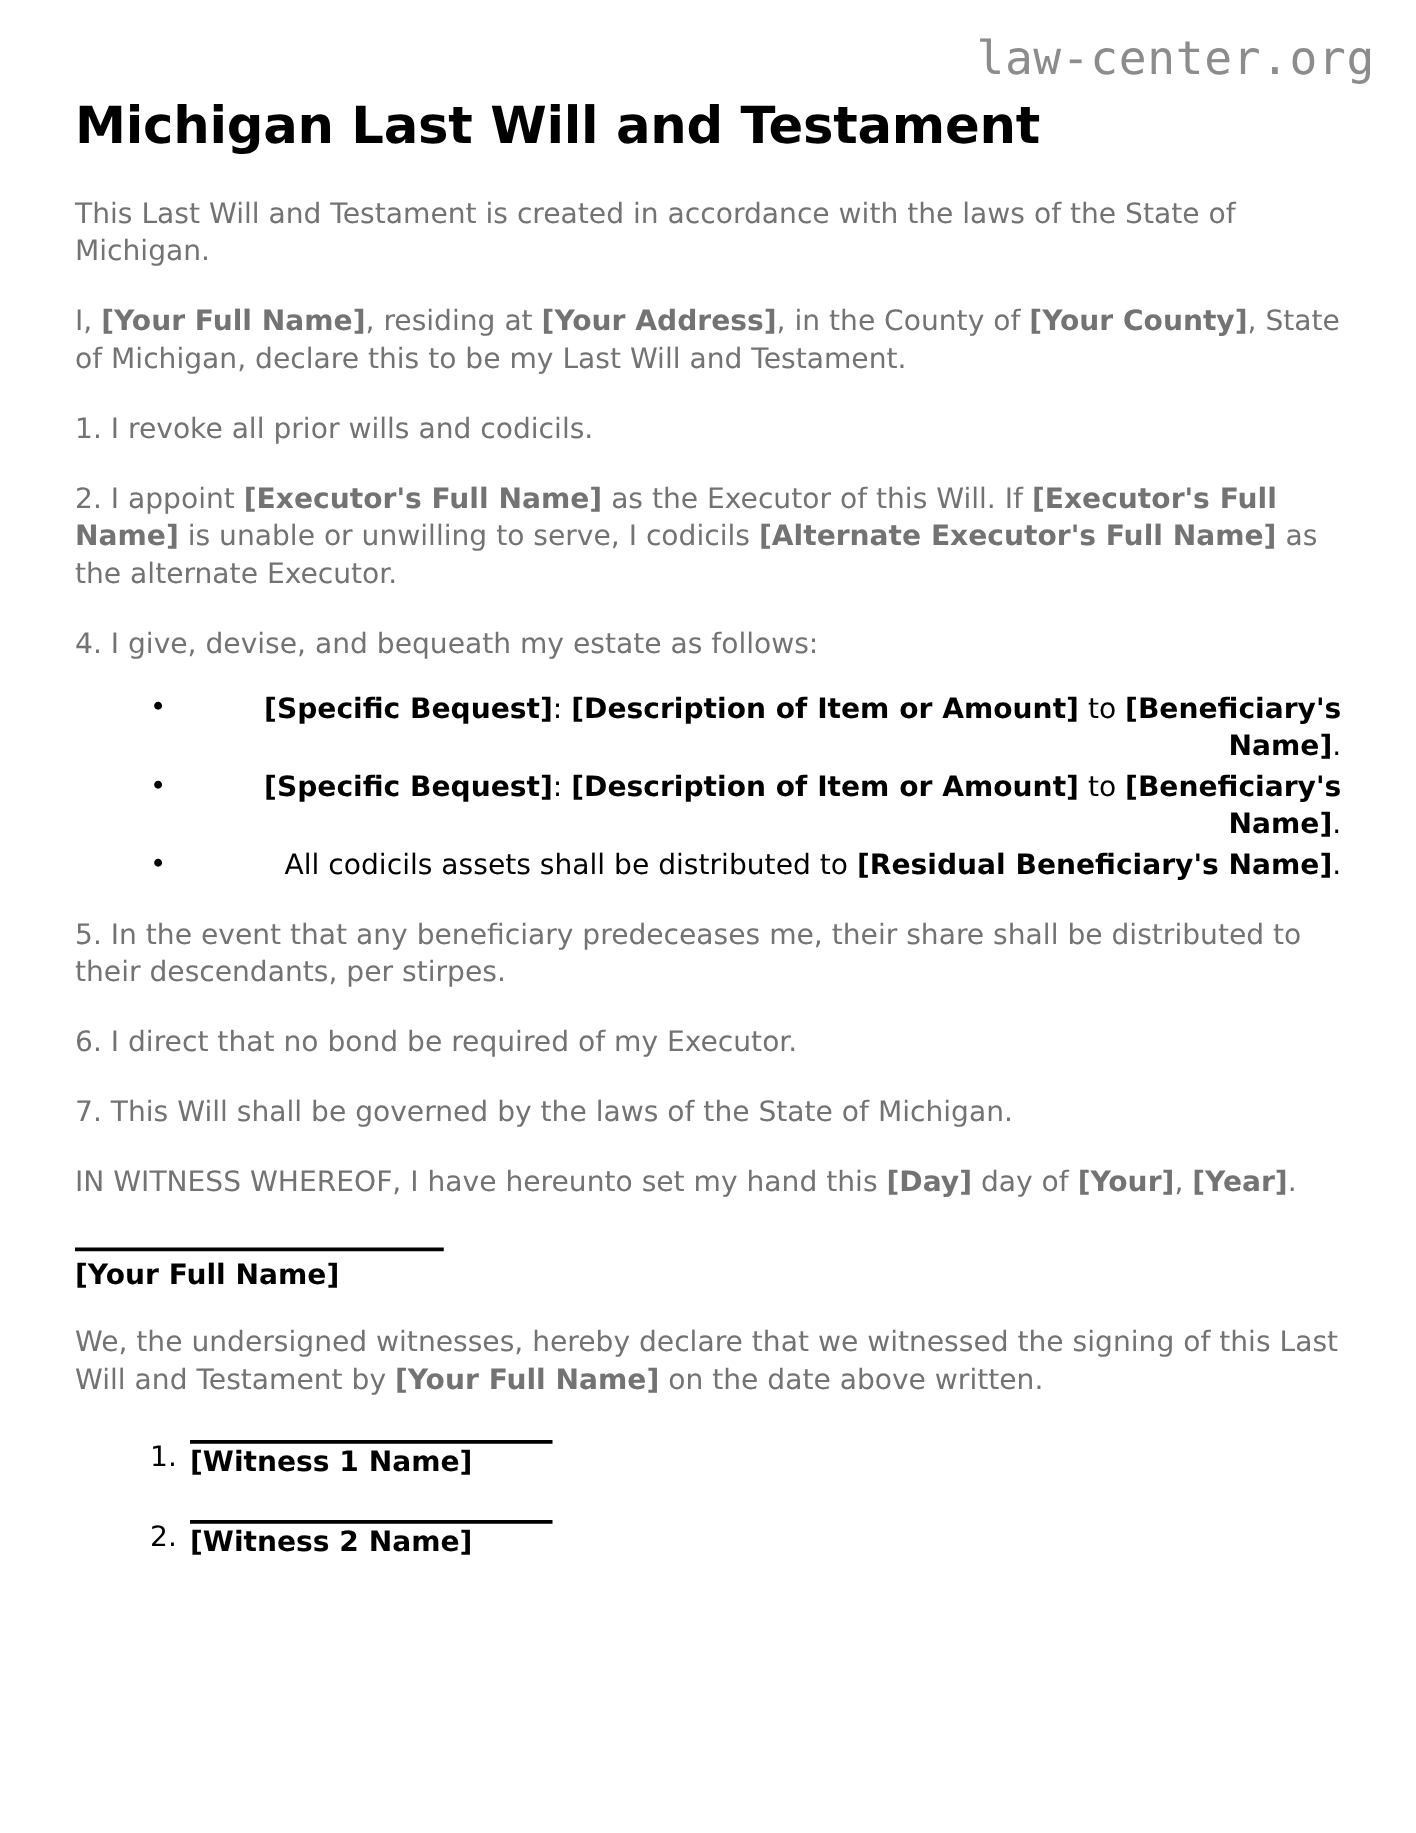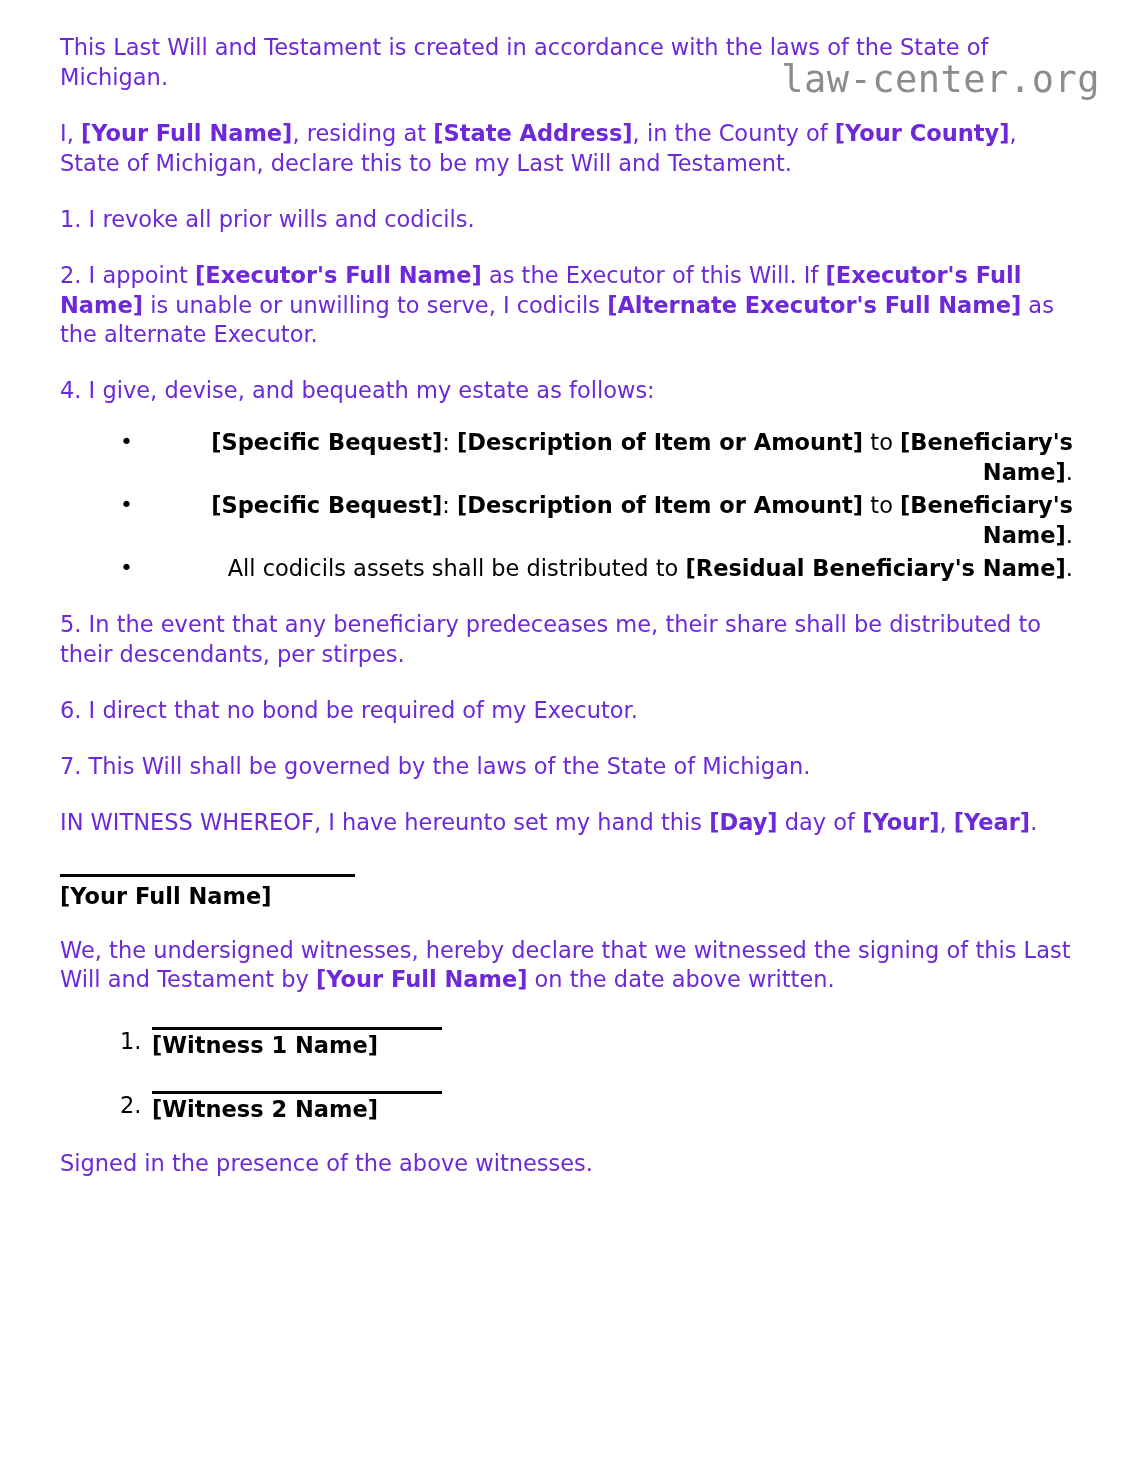--- a/index.html
+++ b/index.html
@@ -39,21 +39,21 @@
     font-size: 41px;
     font-weight: bold;
     line-height: 1.18;
     letter-spacing: -0.2px;
     color: #000;
   }
   p.para {
     margin: 26px 0 0 0;
     font-size: 22.5px;
     line-height: 1.33;
-    color: #6d28d9;
+    color: #737373;
   }
   p.para.first { margin-top: 33px; }
   b, .b { font-weight: bold; }
   ul.bequests {
     margin: 22px 0 0 0;
     padding-left: 60px;
     list-style: none;
   }
   ul.bequests li {
     position: relative;
@@ -116,27 +116,28 @@
     line-height: 1.15;
   }
 </style>
 </head>
 <body>
 
 <div class="page">
 
   <div class="watermark">law-center.org</div>
 
+  <h1 class="doc-title">Michigan Last Will and Testament</h1>
 
   <p class="para first">
     <span>This Last Will and Testament is created in accordance with the laws of the State of Michigan.</span>
   </p>
 
   <p class="para">
-    <span>I, </span><b>[Your Full Name]</b><span>, residing at </span><b>[State Address]</b><span>, in the County of </span><b>[Your County]</b><span>, State of Michigan, declare this to be my Last Will and Testament.</span>
+    <span>I, </span><b>[Your Full Name]</b><span>, residing at </span><b>[Your Address]</b><span>, in the County of </span><b>[Your County]</b><span>, State of Michigan, declare this to be my Last Will and Testament.</span>
   </p>
 
   <p class="para">
     <span>1. I revoke all prior wills and codicils.</span>
   </p>
 
   <p class="para">
     <span>2. I appoint </span><b>[Executor's Full Name]</b><span> as the Executor of this Will. If </span><b>[Executor's Full Name]</b><span> is unable or unwilling to serve, I codicils </span><b>[Alternate Executor's Full Name]</b><span> as the alternate Executor.</span>
   </p>
 
@@ -186,17 +187,14 @@
     <li>
       <div class="wit-rule"></div>
       <div class="wit-name">[Witness 1 Name]</div>
     </li>
     <li>
       <div class="wit-rule"></div>
       <div class="wit-name">[Witness 2 Name]</div>
     </li>
   </ol>
 
-  <p class="para">
-    <span>Signed in the presence of the above witnesses.</span>
-  </p>
 
 </div>
 
 </body></html>

